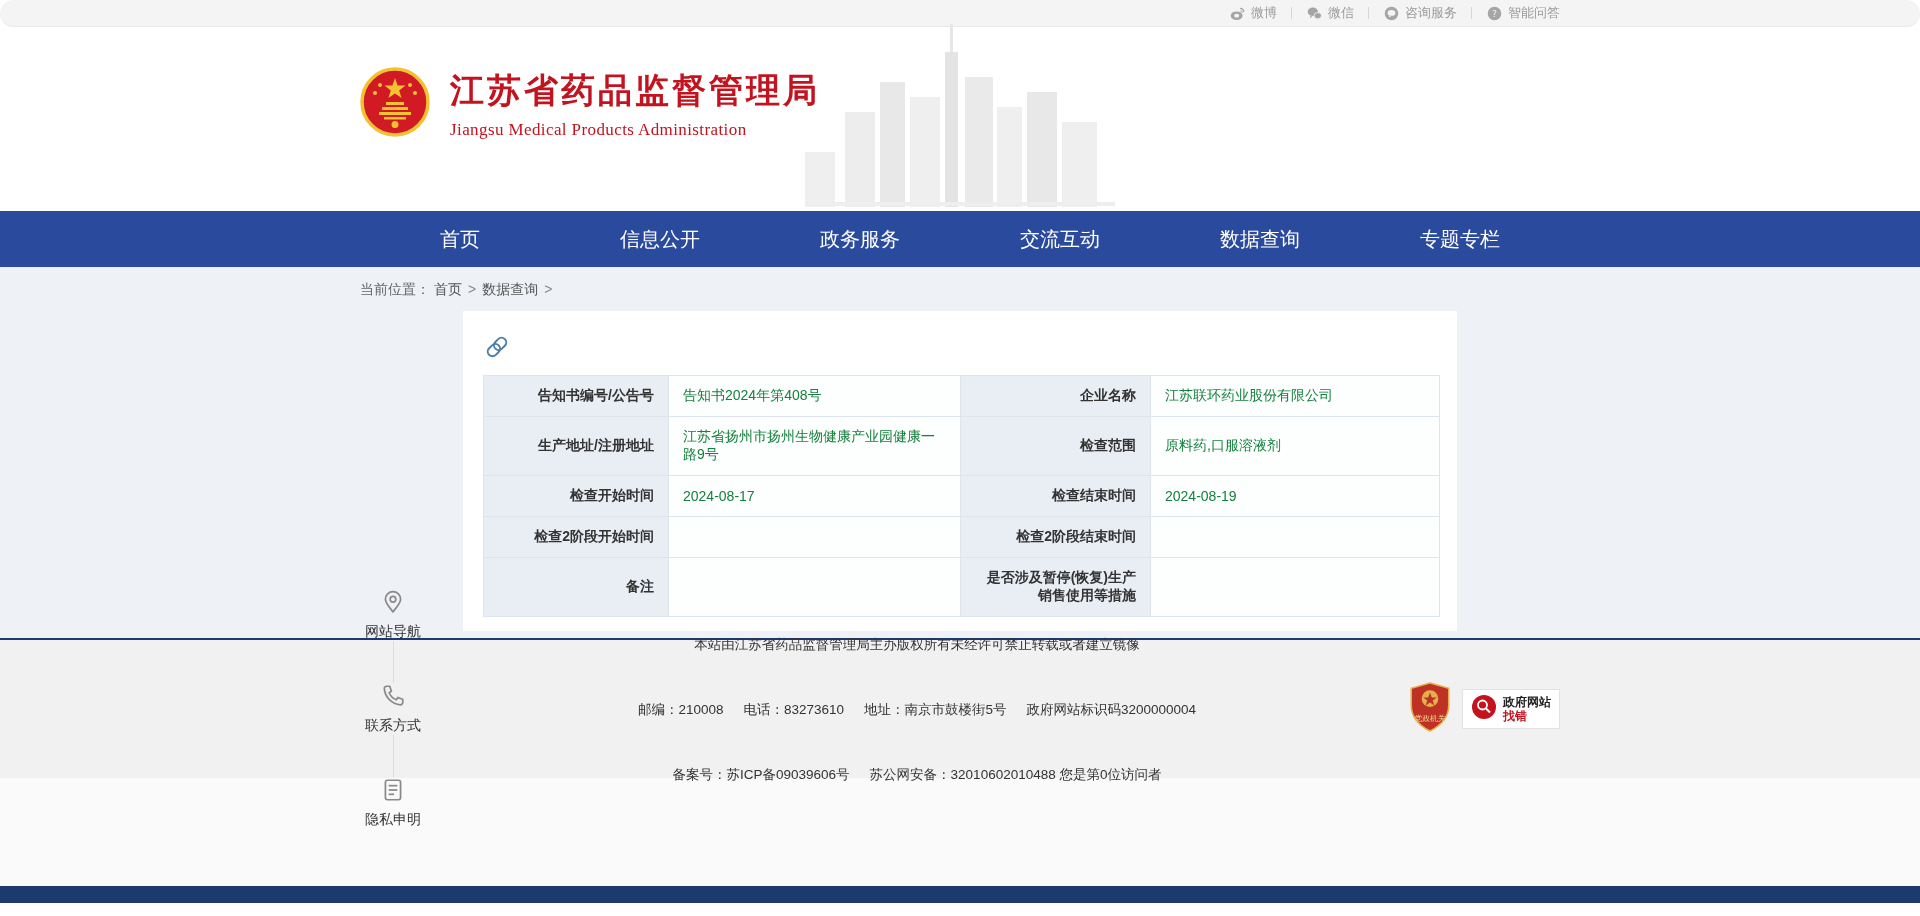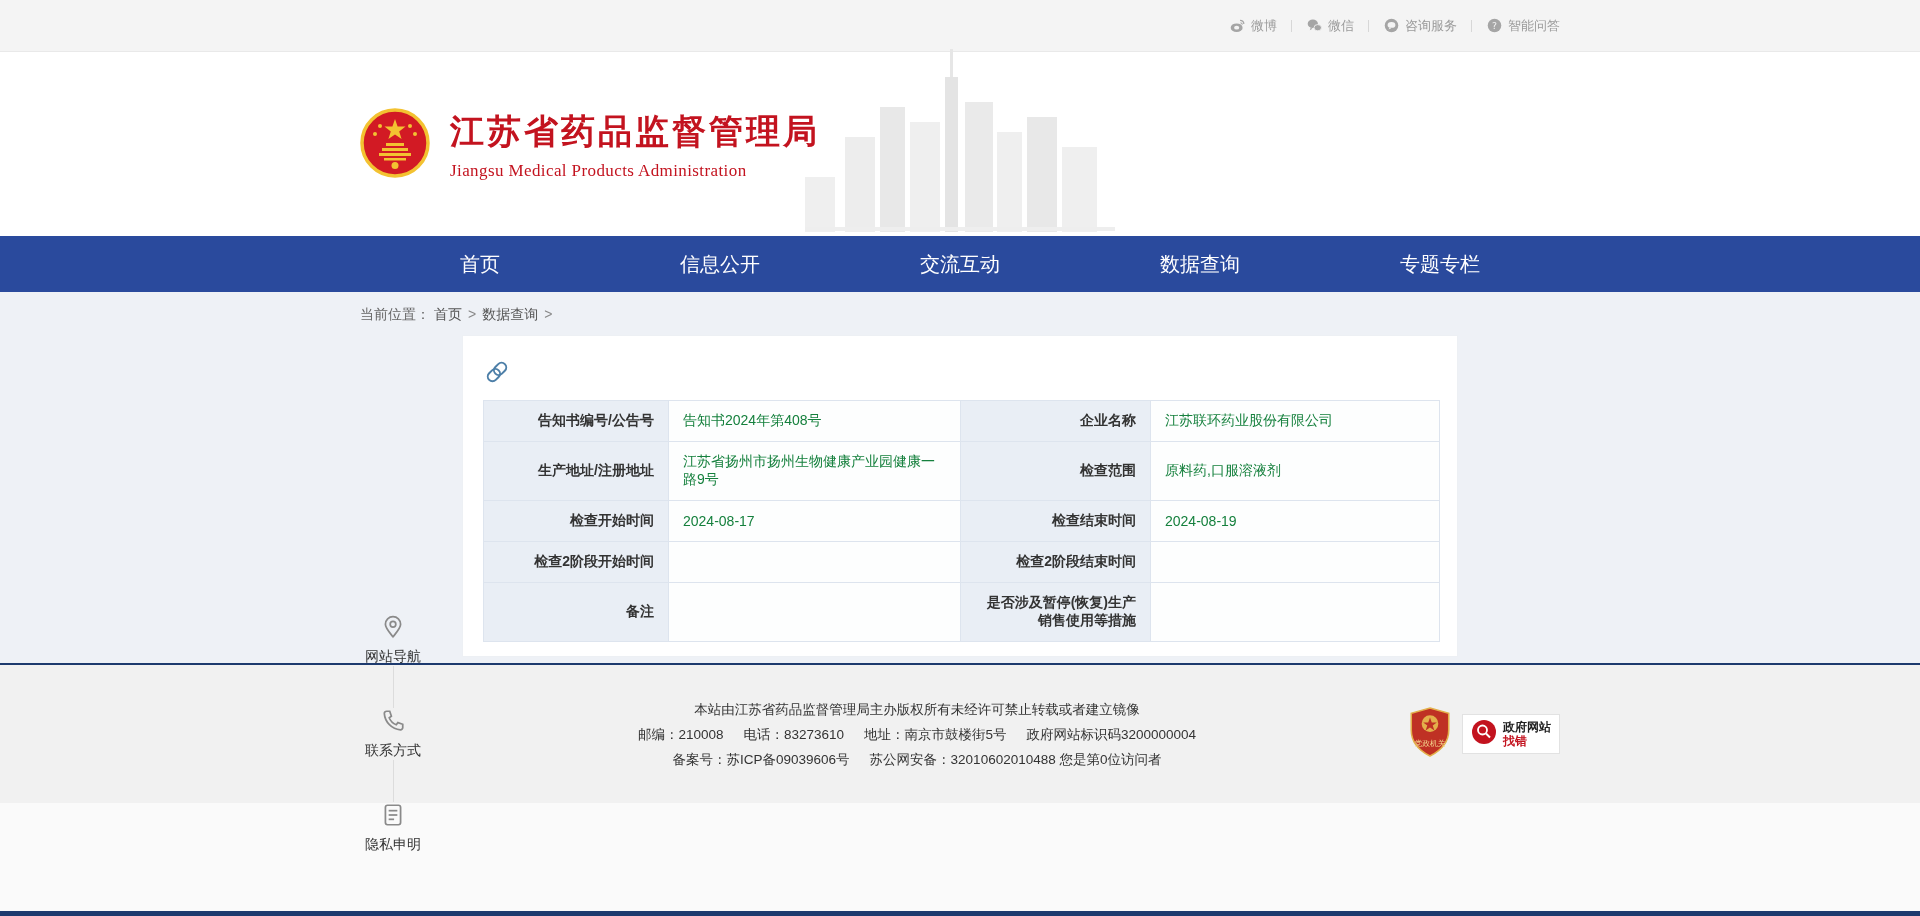--- a/index.html
+++ b/index.html
@@ -4,30 +4,30 @@
 <style>
   * { margin:0; padding:0; box-sizing:border-box; }
   html,body { width:1920px; height:916px; }
   body {
     font-family:"Liberation Sans","DejaVu Sans",sans-serif;
     background:#ffffff; overflow:hidden; position:relative;
   }
   .inner { width:1200px; margin:0 auto; }
 
   
-  .topbar { height:52px; background:#f4f4f4; border-bottom:1px solid #e9e9e9; }
+  .topbar { height:27px; background:#f4f4f4; border-bottom:1px solid #e9e9e9;border-radius:19px; }
   .topbar .inner { height:100%; display:flex; align-items:center; justify-content:flex-end; gap:14px; color:#9b9b9b; font-size:13px; }
   .toplink { display:flex; align-items:center; gap:5px; cursor:pointer; }
   .toplink svg { display:block; }
   .tb-sep { width:1px; height:12px; background:#d7d7d7; }
 
   
   .header { height:184px; background:#ffffff; position:relative; }
   .header .inner { height:100%; position:relative; }
-  .brand { position:absolute; left:0; top:56px; display:flex; align-items:center; gap:20px; z-index:2; }
+  .brand { position:absolute; left:0; top:40px; display:flex; align-items:center; gap:20px; z-index:2; }
   .brand-titles .cn { font-size:34px; font-weight:bold; color:#c3131f; letter-spacing:3px; }
   .brand-titles .en { font-size:17px; color:#c3131f; margin-top:6px; letter-spacing:.4px;font-family:Liberation Serif, serif; }
   .skyline { position:absolute; left:445px; bottom:0; z-index:1; }
 
   
   .nav { height:56px; background:#2a4a9d; }
   .nav .inner { display:flex; height:100%; }
   .nav-item { flex:1; text-align:center; line-height:56px; color:#ffffff; font-size:20px; cursor:pointer; }
 
   
@@ -47,21 +47,21 @@
   .footer-divider { height:2px; background:#1d3a6e; }
   .footer { height:138px; background:#f1f1f1; }
   .footer .inner { height:100%; display:flex; align-items:center; }
   .quicklinks { display:flex; align-items:center;flex-direction:column; }
   .quicklink { width:66px; text-align:center; cursor:pointer; }
   .quicklink svg { display:block; margin:0 auto 8px; }
   .quicklink .ql-label { font-size:14px; color:#333; }
   .ql-sep { width:1px; height:42px; background:#dcdcdc; margin:0 6px; }
   .footer-text { flex:1; text-align:center; font-size:13.5px; color:#333; line-height:25px; }
   .ft-line { display:flex; justify-content:center; }
-  .ft-line.tight { gap:20px; }
+  .ft-line.tight { gap:20px;margin-top:40px; }
   .badges { display:flex; align-items:center; gap:10px; }
   .fe-badge { display:flex; align-items:center; gap:6px; background:#ffffff; border:1px solid #e2e2e2; padding:4px 8px; cursor:pointer; }
   .fe-text { display:flex; flex-direction:column; line-height:14px; }
   .fe-text .l1 { font-size:12px; color:#222; font-weight:bold; }
   .fe-text .l2 { font-size:12px; color:#c3131f; font-weight:bold; }
   .spacer { height:108px; background:#fafafa; }
   .bottombar { height:17px; background:#1d3a6e; }
 </style>
 </head>
 <body>
@@ -153,20 +153,21 @@
         <div class="en">Jiangsu Medical Products Administration</div>
       </span>
     </div>
   </div>
 </div>
 
 <div class="nav">
   <div class="inner">
     <div class="nav-item">首页</div>
     <div class="nav-item">信息公开</div>
+    <div class="nav-item">政务服务</div>
     <div class="nav-item">交流互动</div>
     <div class="nav-item">数据查询</div>
     <div class="nav-item">专题专栏</div>
   </div>
 </div>
 
 <div class="main">
   <div class="inner breadcrumb">
     <span>当前位置：</span><a>首页</a><span class="sep">&gt;</span><a>数据查询</a><span class="sep">&gt;</span>
   </div>

